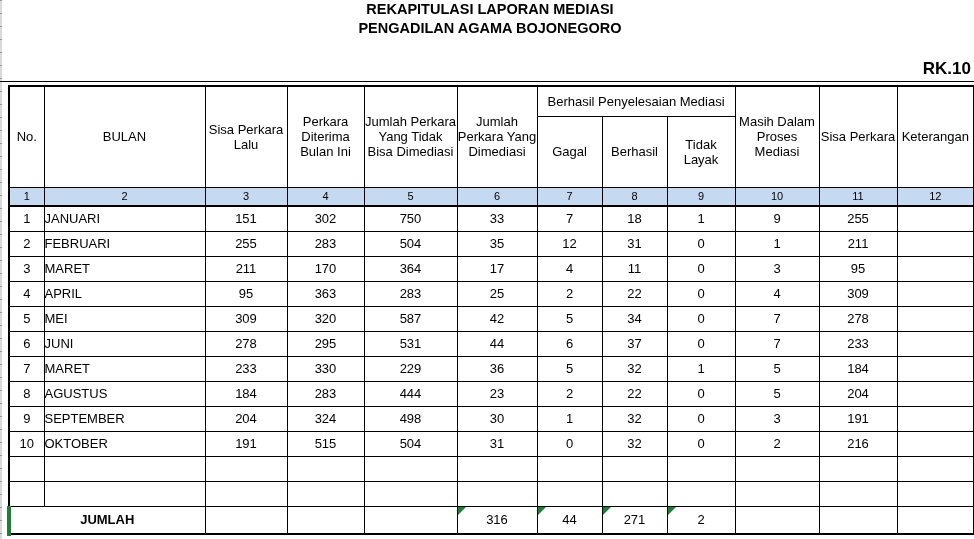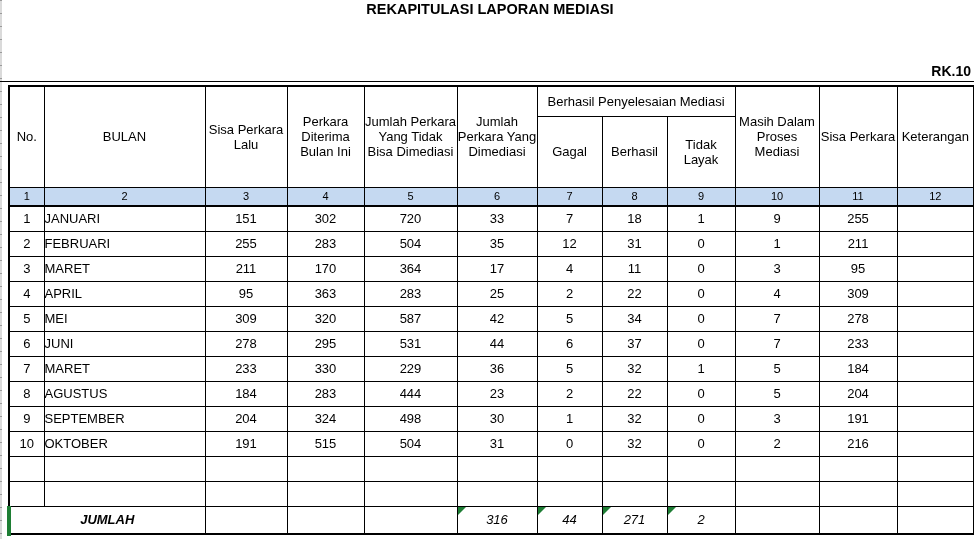--- a/index.html
+++ b/index.html
@@ -27,21 +27,21 @@
   }
   .titles .t-line {
     text-align: center;
     font-weight: bold;
     font-size: 14.5px;
     line-height: 18.5px;
   }
   .titles .t-line:first-child { }
   .rk-code {
     position: absolute; right: 1px; bottom: 1px;
-    font-weight: bold; font-size: 14px;
+    font-weight: bold; font-size: 17px;
   }
   .title-rule {
     position: absolute; left: 0; top: 81px;
     width: 974px; height: 1px; background: #000;
   }
   table.report {
     position: absolute; left: 8px; top: 85px;
     width: 965px;
     border-collapse: collapse;
     table-layout: fixed;
@@ -70,21 +70,20 @@
   tbody tr { height: 25px; }
   tbody td {
     border-top: 1px dotted #000;
     border-bottom: 1px dotted #000;
   }
   td.bulan-cell { text-align: left; }
   tfoot tr { height: 28px; }
   tfoot td {
     border-top: 2px solid #000;
     border-bottom: 2px solid #000;
-    font-style: italic;
   }
   tfoot td.jumlah-label { font-weight: bold; }
   .corner-flag {
     position: absolute; left: 0; top: 0;
     width: 0; height: 0;
     border-top: 8px solid var(--green);
     border-right: 8px solid transparent;
   }
   .green-bar {
     position: absolute; left: 7px; top: 506px;
@@ -92,20 +91,21 @@
     background: var(--green);
   }
 </style>
 </head>
 <body>
 
 <div class="sheet-edge"></div>
 
 <div class="titles">
   <div class="t-line">REKAPITULASI LAPORAN MEDIASI</div>
+  <div class="t-line">PENGADILAN AGAMA BOJONEGORO</div>
   <div class="rk-code">RK.10</div>
 </div>
 
 <div class="title-rule"></div>
 
 <table class="report">
   <colgroup>
     <col style="width:35px">
       <col style="width:161px">
       <col style="width:82px">
@@ -151,21 +151,21 @@
         <td>11</td>
         <td>12</td>
       </tr>
   </thead>
   <tbody>
       <tr>
         <td>1</td>
         <td class="bulan-cell">JANUARI</td>
         <td>151</td>
         <td>302</td>
-        <td>720</td>
+        <td>750</td>
         <td>33</td>
         <td>7</td>
         <td>18</td>
         <td>1</td>
         <td>9</td>
         <td>255</td>
         <td></td>
       </tr>
       <tr>
         <td>2</td>

